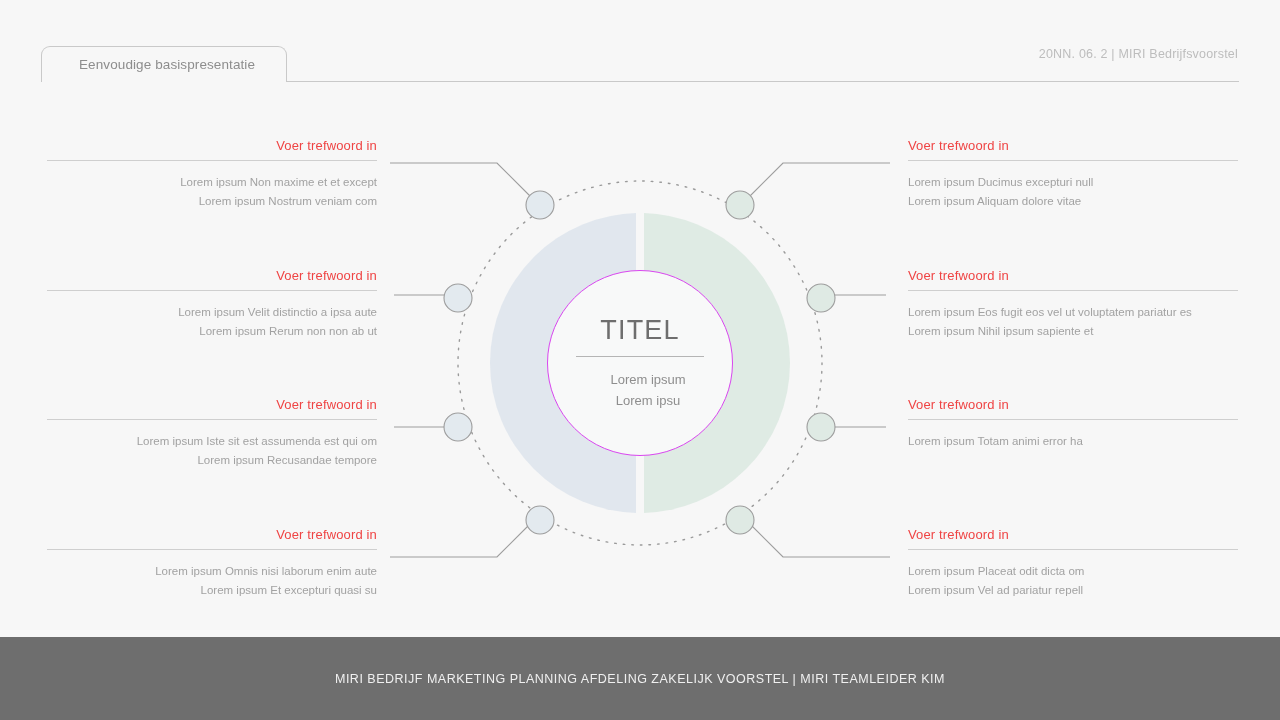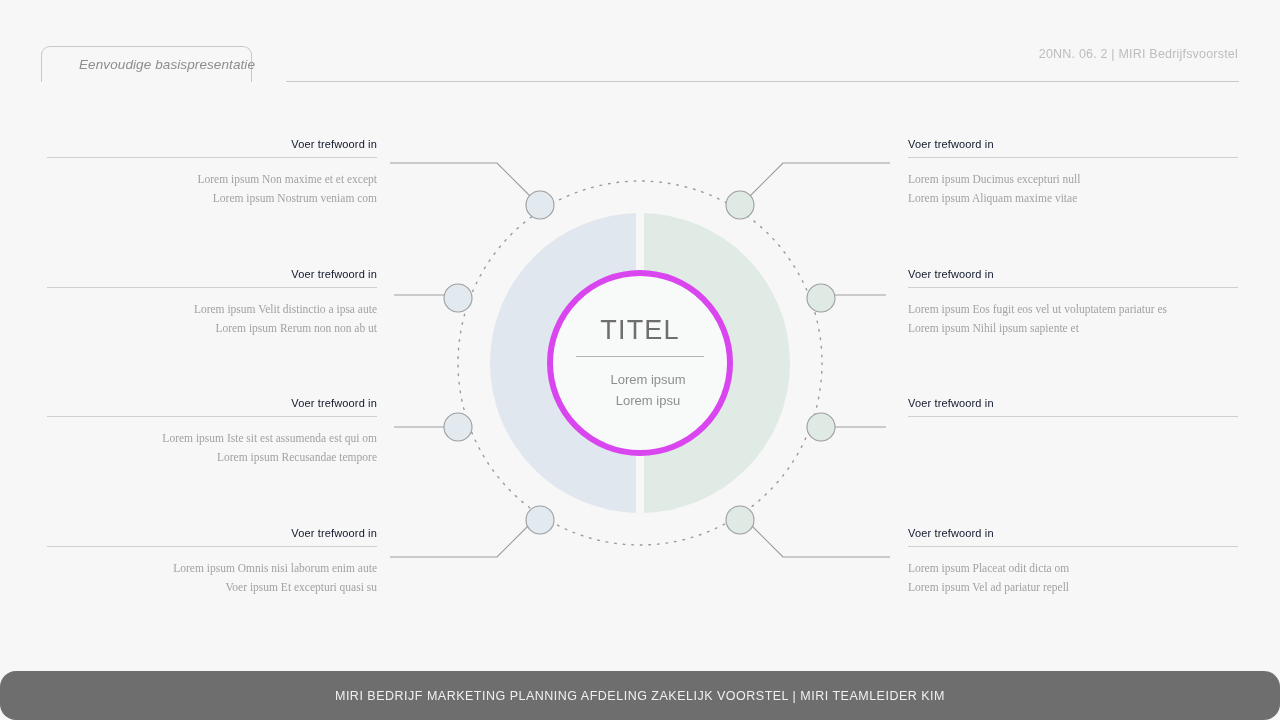--- a/index.html
+++ b/index.html
@@ -11,27 +11,27 @@
     overflow:hidden;
     position:relative;
   }
 
   
   .header {
     position:absolute; left:0; top:0; width:1280px; height:92px;
   }
   .tab {
     position:absolute; left:41px; top:46px;
-    width:211px; height:36px;
+    width:246px; height:36px;
     border:1px solid #c9c9c9;
     border-bottom:none;
     border-top-left-radius:9px;
     border-top-right-radius:9px;
     background:#f7f7f7;
-    display:flex; align-items:center;font-style:italic;
+    display:flex; align-items:center;
   }
   .tab-label {
     font-size:13.5px; color:#8d8d8d; padding-left:37px; letter-spacing:.1px;
     white-space:nowrap;
   }
   .tab-baseline {
     position:absolute; left:286px; top:81px; width:953px; height:1px;
     background:#c9c9c9;
   }
   .header-meta {
@@ -39,50 +39,50 @@
     font-size:12.5px; color:#bdbdbd; letter-spacing:.2px; white-space:nowrap;
   }
 
   
   .col { position:absolute; top:0; width:330px; }
   .col-left  { left:47px;  text-align:right; }
   .col-right { left:908px; text-align:left;  }
 
   .item { position:absolute; width:330px; }
   .item-title {
-    font-size:11px; color:#0f172a; letter-spacing:.15px;
+    font-size:13px; color:#ef4444; letter-spacing:.15px;
     padding-bottom:7px; white-space:nowrap;
   }
   .item-rule { height:1px; background:#cfcfcf; width:100%; }
-  .item-body { padding-top:12px;font-family:Liberation Serif, serif; }
+  .item-body { padding-top:12px; }
   .item-body p {
     font-size:11.5px; color:#a2a2a2; line-height:19px; white-space:nowrap;
   }
 
   
   .diagram { position:absolute; left:380px; top:110px; width:520px; height:500px; }
   .diagram svg { display:block; }
 
   .center-circle {
     position:absolute; left:547px; top:270px;
     width:186px; height:186px; border-radius:50%;
-    background:#f8f9f9; border:6px solid #d946ef;
+    background:#f8f9f9; border:1px solid #d946ef;
     display:flex; flex-direction:column; align-items:center; justify-content:center;
   }
   .center-title {
     font-size:27px; color:#6e6e6e; letter-spacing:1.2px; font-weight:400;
     line-height:30px;
   }
   .center-rule { width:128px; height:1px; background:#b5b5b5; margin:11px 0 12px; }
   .center-sub { font-size:13px; color:#8e8e8e; line-height:21px; text-align:center;margin-left:16px; }
 
   
   .footer {
-    position:absolute; left:0; bottom:0; width:1280px; height:49px;
-    background:#6e6e6e; display:flex; align-items:center; justify-content:center;border-radius:16px;
+    position:absolute; left:0; bottom:0; width:1280px; height:83px;
+    background:#6e6e6e; display:flex; align-items:center; justify-content:center;
   }
   .footer-text {
     font-size:12.5px; color:#f0f0f0; letter-spacing:.5px; white-space:nowrap;
   }
 </style>
 </head>
 <body>
 
 <div class="header">
   <div class="tab">
@@ -118,48 +118,49 @@
       <p>Lorem ipsum Iste sit est assumenda est qui om</p>
       <p>Lorem ipsum Recusandae tempore</p>
     </div>
   </div>
 
   <div class="item" style="top:527px">
     <div class="item-title">Voer trefwoord in</div>
     <div class="item-rule"></div>
     <div class="item-body">
       <p>Lorem ipsum Omnis nisi laborum enim aute</p>
-      <p>Voer ipsum Et excepturi quasi su</p>
+      <p>Lorem ipsum Et excepturi quasi su</p>
     </div>
   </div>
 </div>
 
 <div class="col col-right">
   <div class="item" style="top:138px">
     <div class="item-title">Voer trefwoord in</div>
     <div class="item-rule"></div>
     <div class="item-body">
       <p>Lorem ipsum Ducimus excepturi null</p>
-      <p>Lorem ipsum Aliquam maxime vitae</p>
+      <p>Lorem ipsum Aliquam dolore vitae</p>
     </div>
   </div>
 
   <div class="item" style="top:268px">
     <div class="item-title">Voer trefwoord in</div>
     <div class="item-rule"></div>
     <div class="item-body">
       <p>Lorem ipsum Eos fugit eos vel ut voluptatem pariatur es</p>
       <p>Lorem ipsum Nihil ipsum sapiente et</p>
     </div>
   </div>
 
   <div class="item" style="top:397px">
     <div class="item-title">Voer trefwoord in</div>
     <div class="item-rule"></div>
     <div class="item-body">
+      <p>Lorem ipsum Totam animi error ha</p>
     </div>
   </div>
 
   <div class="item" style="top:527px">
     <div class="item-title">Voer trefwoord in</div>
     <div class="item-rule"></div>
     <div class="item-body">
       <p>Lorem ipsum Placeat odit dicta om</p>
       <p>Lorem ipsum Vel ad pariatur repell</p>
     </div>

